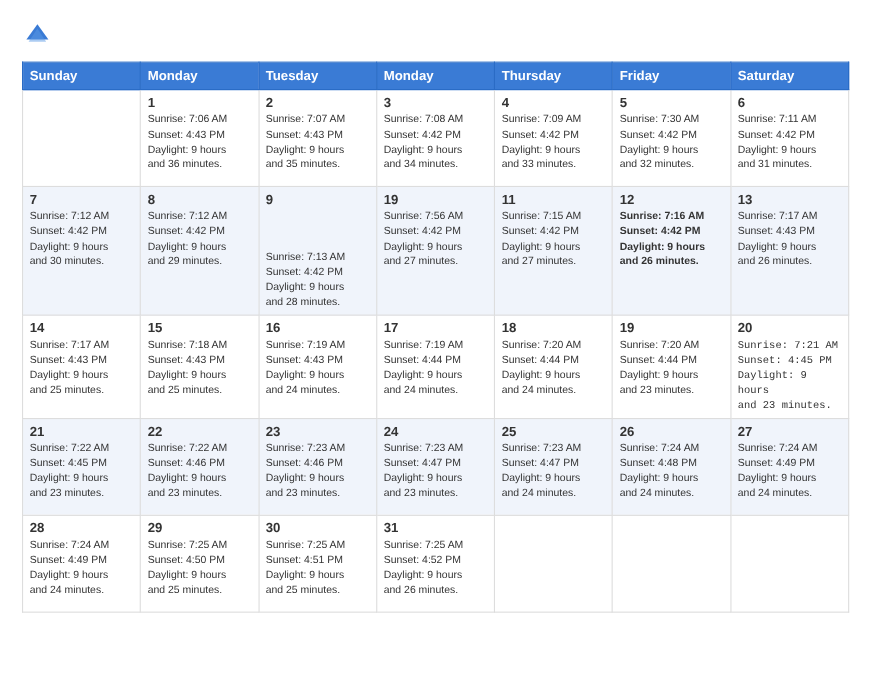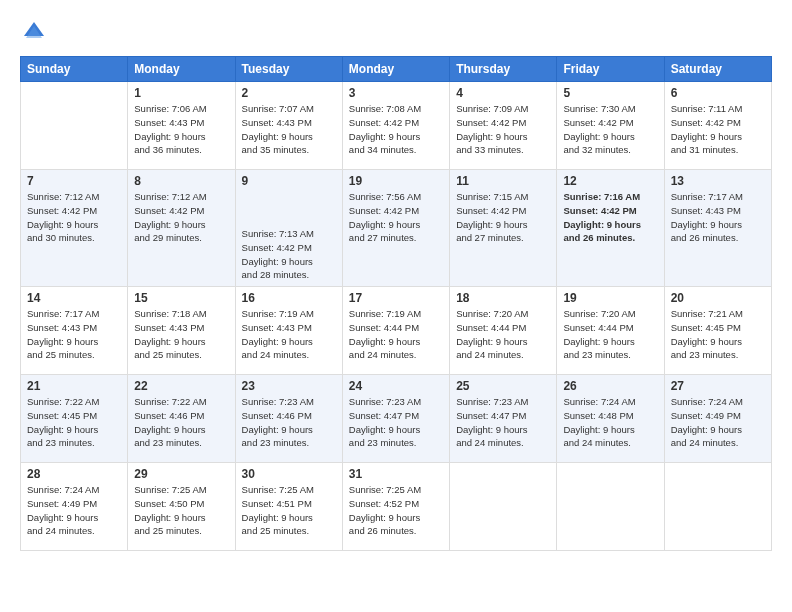--- a/index.html
+++ b/index.html
@@ -282,21 +282,21 @@
           </td>
           <td>
             <span class="day-num">19</span>
             <div class="day-info" style="white-space: pre-line;">Sunrise: 7:20 AM
 Sunset: 4:44 PM
 Daylight: 9 hours
 and 23 minutes.</div>
           </td>
           <td>
             <span class="day-num">20</span>
-            <div class="day-info" style="white-space: pre-line;">Sunrise: 7:21 AM
+            <div class="day-info" style="white-space: pre-line; font-family: Liberation Mono, monospace;">Sunrise: 7:21 AM
 Sunset: 4:45 PM
 Daylight: 9 hours
 and 23 minutes.</div>
           </td>
         </tr>
         <tr>
           <td>
             <span class="day-num">21</span>
             <div class="day-info" style="white-space: pre-line;">Sunrise: 7:22 AM
 Sunset: 4:45 PM

